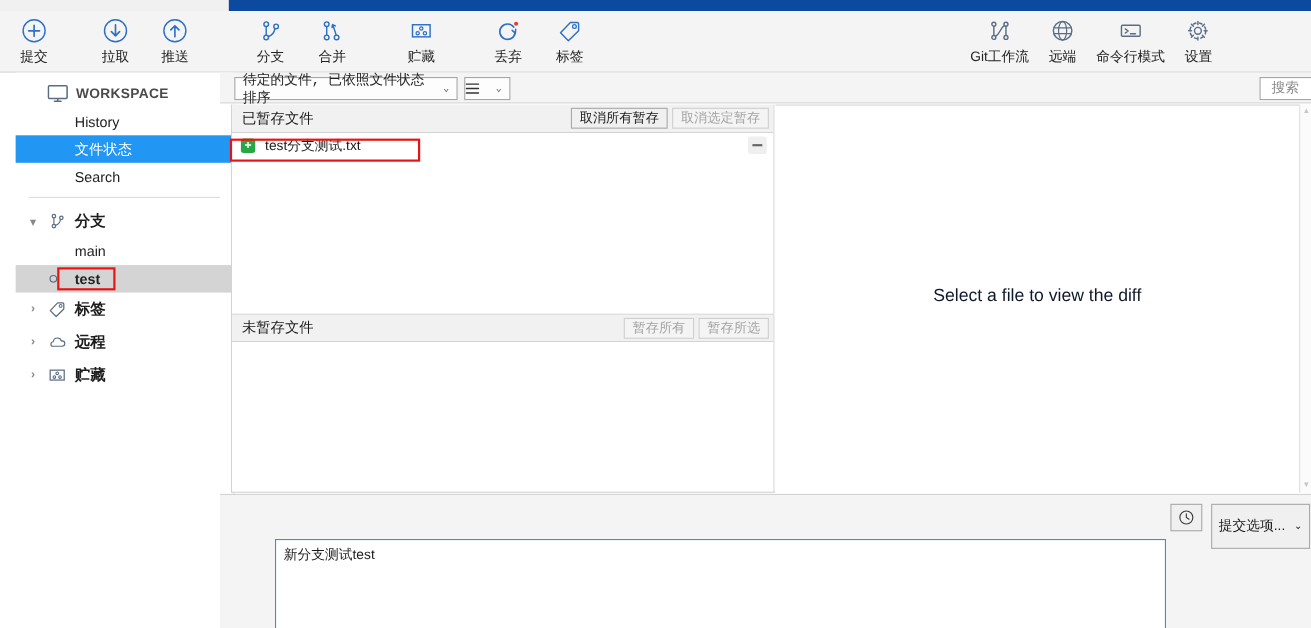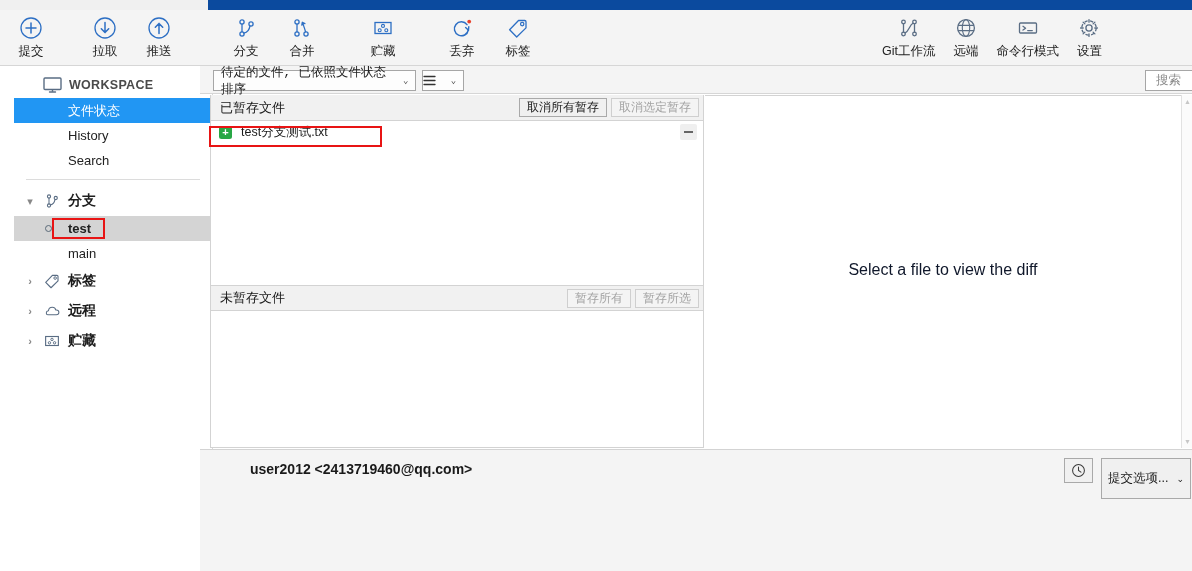--- a/index.html
+++ b/index.html
@@ -347,52 +347,52 @@
       <span style="position:absolute;left:29px;">
         <svg width="19" height="16" viewBox="0 0 19 16">
             <rect x="1" y="1" width="17" height="11.5" rx="1" fill="none" stroke="#5a6d84" stroke-width="1.4"></rect>
             <path d="M6.5 15h6" stroke="#5a6d84" stroke-width="1.4" stroke-linecap="round"></path>
             <path d="M9.5 12.6v2.2" stroke="#5a6d84" stroke-width="1.4"></path>
           </svg>
       </span>
       <span style="margin-left:26px;">WORKSPACE</span>
     </div>
 
+    <div class="side-row">
+      <span>History</span>
+    </div>
     <div class="side-row sel">
       <span>文件状态</span>
-    </div>
-    <div class="side-row">
-      <span>History</span>
     </div>
     <div class="side-row">
       <span>Search</span>
     </div>
 
     <div class="side-hr"></div>
 
     <div class="side-group">
       <span class="chev">▾</span>
       <span>
         <svg width="18" height="18" viewBox="0 0 24 24">
             <circle cx="8" cy="6" r="2.1" fill="none" stroke="#5a6d84" stroke-width="1.5"></circle>
             <circle cx="8" cy="18" r="2.1" fill="none" stroke="#5a6d84" stroke-width="1.5"></circle>
             <circle cx="17" cy="8" r="2.1" fill="none" stroke="#5a6d84" stroke-width="1.5"></circle>
             <path d="M8 8.2v7.7M9.9 17.2C14 16 15.5 13 15.9 10.1" fill="none" stroke="#5a6d84" stroke-width="1.4" stroke-linecap="round"></path>
           </svg>
       </span>
       <span>分支</span>
     </div>
 
+    <div class="side-branch">
+      <span>main</span>
+    </div>
     <div class="side-branch current">
       <span class="branch-dot"></span>
       <span>test</span>
       <span class="redbox-test"></span>
-    </div>
-    <div class="side-branch">
-      <span>main</span>
     </div>
 
     <div class="side-group">
       <span class="chev">›</span>
       <span>
         <svg width="18" height="18" viewBox="0 0 24 24">
             <path d="M12.5 4.5h6.2c.7 0 1.3.6 1.3 1.3v6.1L10.7 21 3.6 13.8z" fill="none" stroke="#5a6d84" stroke-width="1.5" stroke-linejoin="round"></path>
             <circle cx="16.2" cy="8.1" r="1.7" fill="none" stroke="#5a6d84" stroke-width="1.3"></circle>
           </svg>
       </span>
@@ -471,28 +471,28 @@
   <div class="diffpanel">
     <div class="diff-msg">Select a file to view the diff</div>
   </div>
 
   <div class="vscroll">
     <span class="arr" style="top:2px;">▲</span>
     <span class="arr" style="bottom:2px;">▼</span>
   </div>
 
   <div class="commitarea">
-    <div class="author">user2012 &lt;2413719460@qq.com&gt;</div>
     <div class="clockbtn">
       <span>
         <svg width="15" height="15" viewBox="0 0 16 16">
             <circle cx="8" cy="8" r="6.3" fill="none" stroke="#3a3a3a" stroke-width="1.1"></circle>
             <path d="M8 4.3V8l2.6 1.7" stroke="#3a3a3a" stroke-width="1.1" fill="none" stroke-linecap="round"></path>
           </svg>
       </span>
     </div>
     <div class="optbtn">
       <span>提交选项...</span>
       <span class="caret">⌄</span>
     </div>
+    <div class="msgbox">新分支测试test</div>
   </div>
 
 </div>
 
 </body></html>

